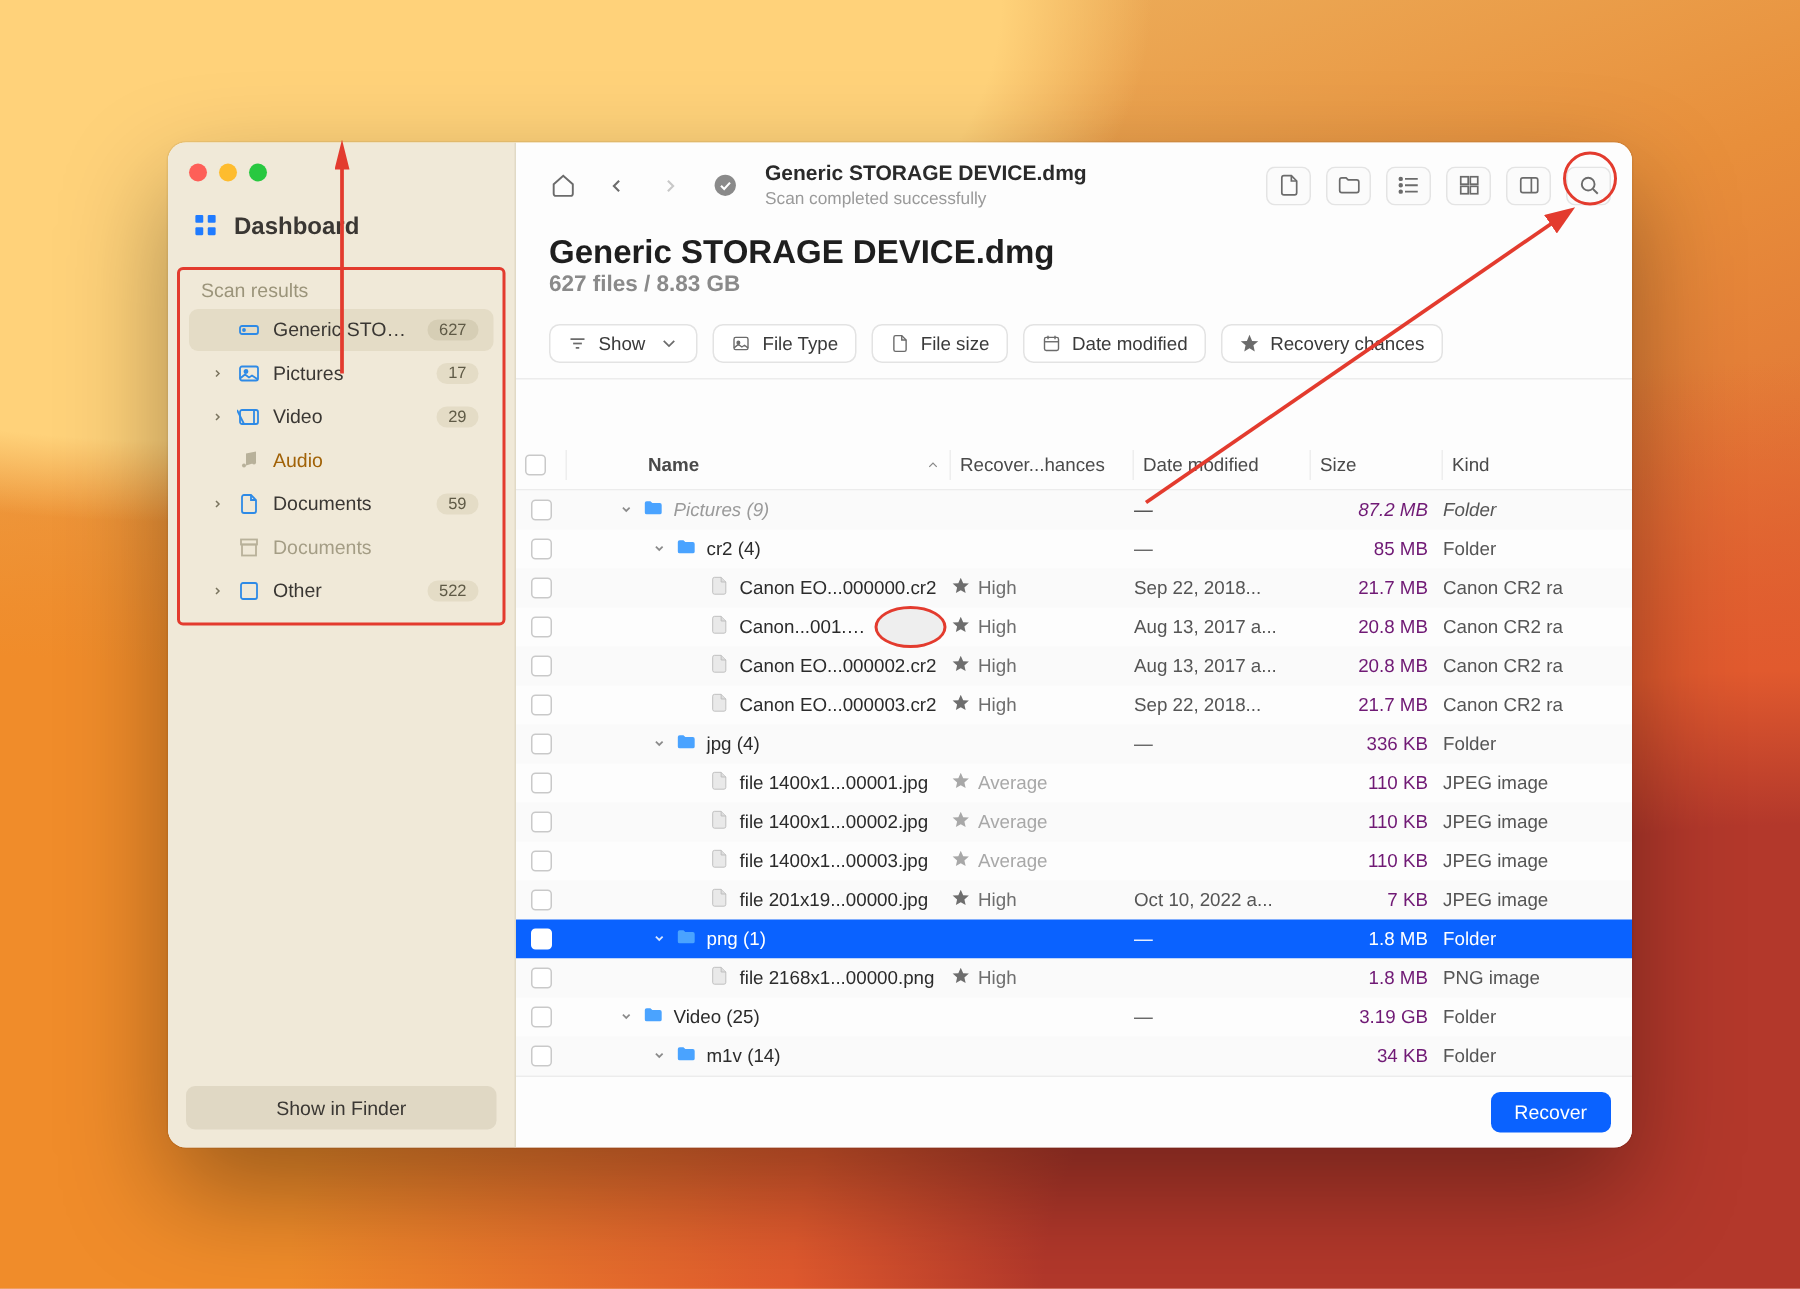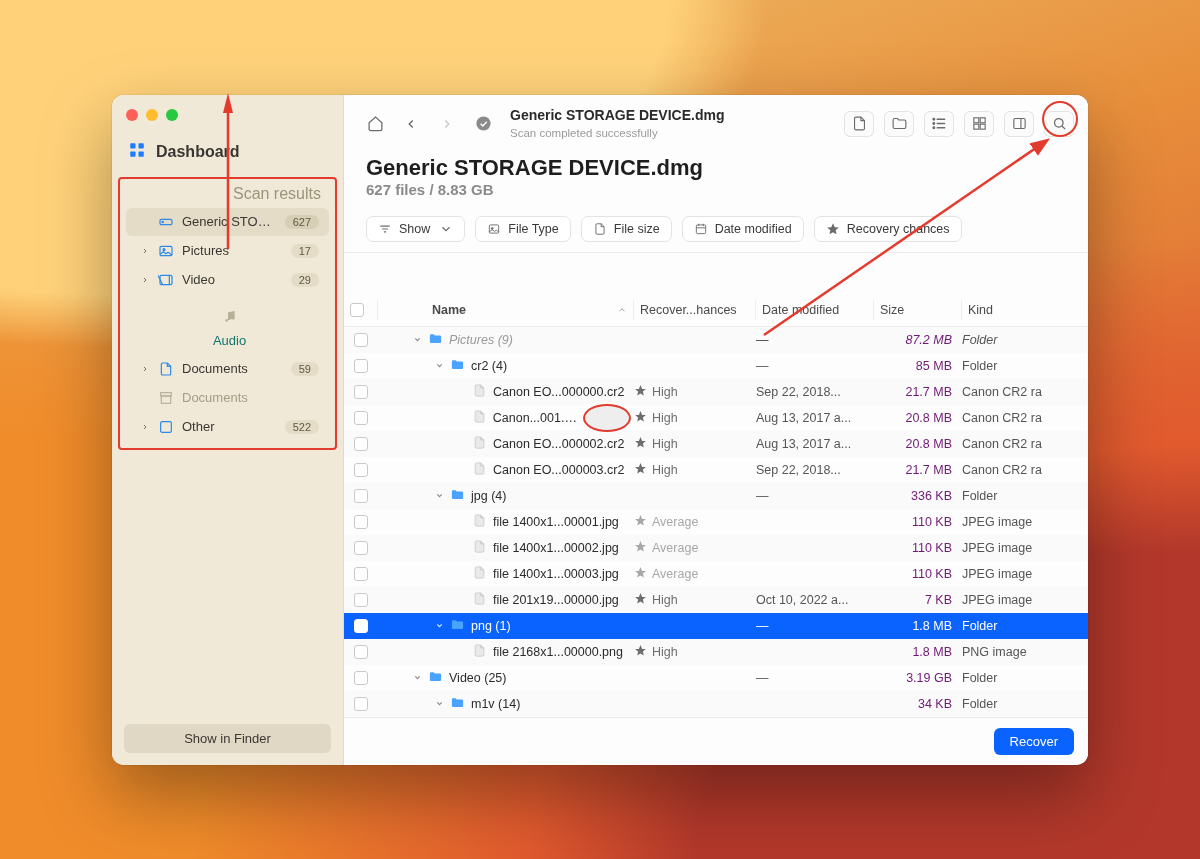--- a/index.html
+++ b/index.html
@@ -20,21 +20,21 @@
   
   .sidebar {
     width: 232px; background: #f0e9d8; display: flex; flex-direction: column;
     border-right: 1px solid #e1dac6;
   }
   .traffic { display:flex; gap:8px; padding:14px 14px 10px; }
   .tl { width:12px; height:12px; border-radius:50%; }
   .tl.red{background:#fe5f58}.tl.yellow{background:#febc2e}.tl.green{background:#28c840}
   .dash-row { display:flex; align-items:center; gap:10px; padding:10px 16px 14px; font-weight:600; color:#3a3733; }
   .dash-icon svg { width:18px; height:18px; }
-  .section-label { font-size:16px; color:#9b947a; padding:6px 14px 4px;text-align:right; }
+  .section-label { font-size:13px; color:#9b947a; padding:6px 14px 4px; }
   .sb-list { list-style:none; }
   .sb-item { display:flex; align-items:center; gap:8px; padding:6px 10px 6px 14px; font-size:13px; color:#3a3733; border-radius:6px; margin:1px 6px; }
   .sb-item.active { background:#e4dcc6; }
   .sb-item .chev { width:10px; display:flex; justify-content:center; color:#7a745f; }
   .sb-item .chev.none { visibility:hidden; }
   .sb-item .ic { width:16px; height:16px; display:flex; align-items:center; justify-content:center; }
   .sb-item .label { flex:1; white-space:nowrap; overflow:hidden; text-overflow:ellipsis; }
   .sb-item .count { font-size:11px; background:#e4dcc6; border-radius:9px; padding:1px 8px; color:#5f5a46; }
   .sb-item.active .count { background:#d6ceb5; }
   .sb-area { border:2px solid #e33b2e; border-radius:4px; margin:0 6px 6px 6px; padding-bottom:6px; }
@@ -158,21 +158,21 @@
             <span class="ic">
               <svg viewBox="0 0 24 24" fill="none" stroke="#2e8ae6" stroke-width="1.8">
                 <rect x="3" y="5" width="18" height="14" rx="2"></rect>
                 <line x="7" y1="5" x2="7" y2="19"></line>
                 <line x1="17" y1="5" x2="17" y2="19"></line>
               </svg>
             </span>
             <span class="label">Video</span>
             <span class="count">29</span>
           </li>
-          <li class="sb-item" style="color: #0f766e; flex-direction: column;">
+          <li class="sb-item" style="color: #a16207;">
             <span class="chev none"></span>
             <span class="ic">
               <svg viewBox="0 0 24 24" fill="#b8b19a">
                 <path d="M9 17V5l10-2v11"></path>
                 <circle cx="7" cy="17" r="2"></circle>
                 <circle cx="17" cy="14" r="2"></circle>
               </svg>
             </span>
             <span class="label">Audio</span>
           </li>

